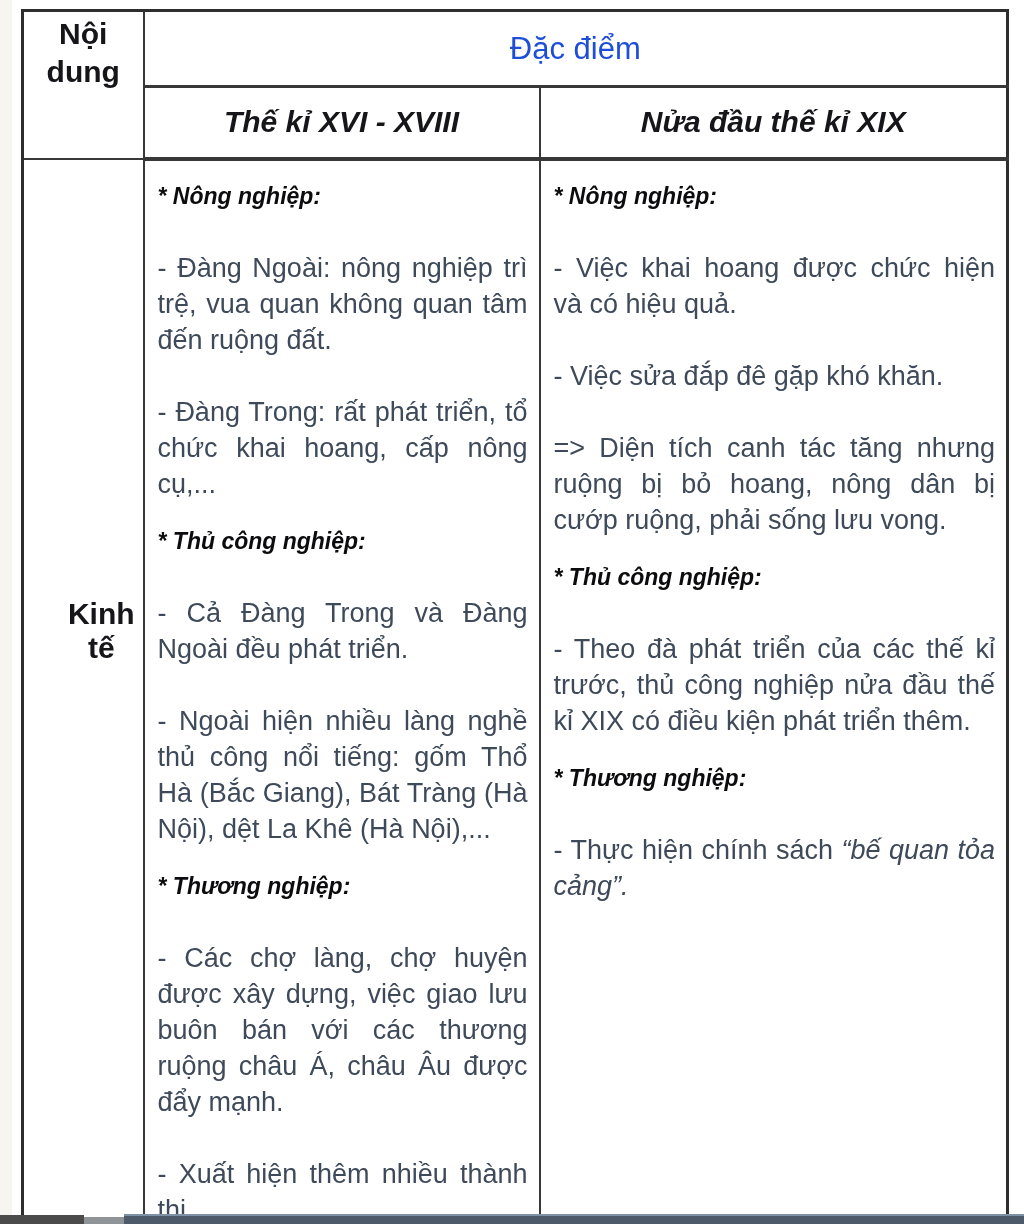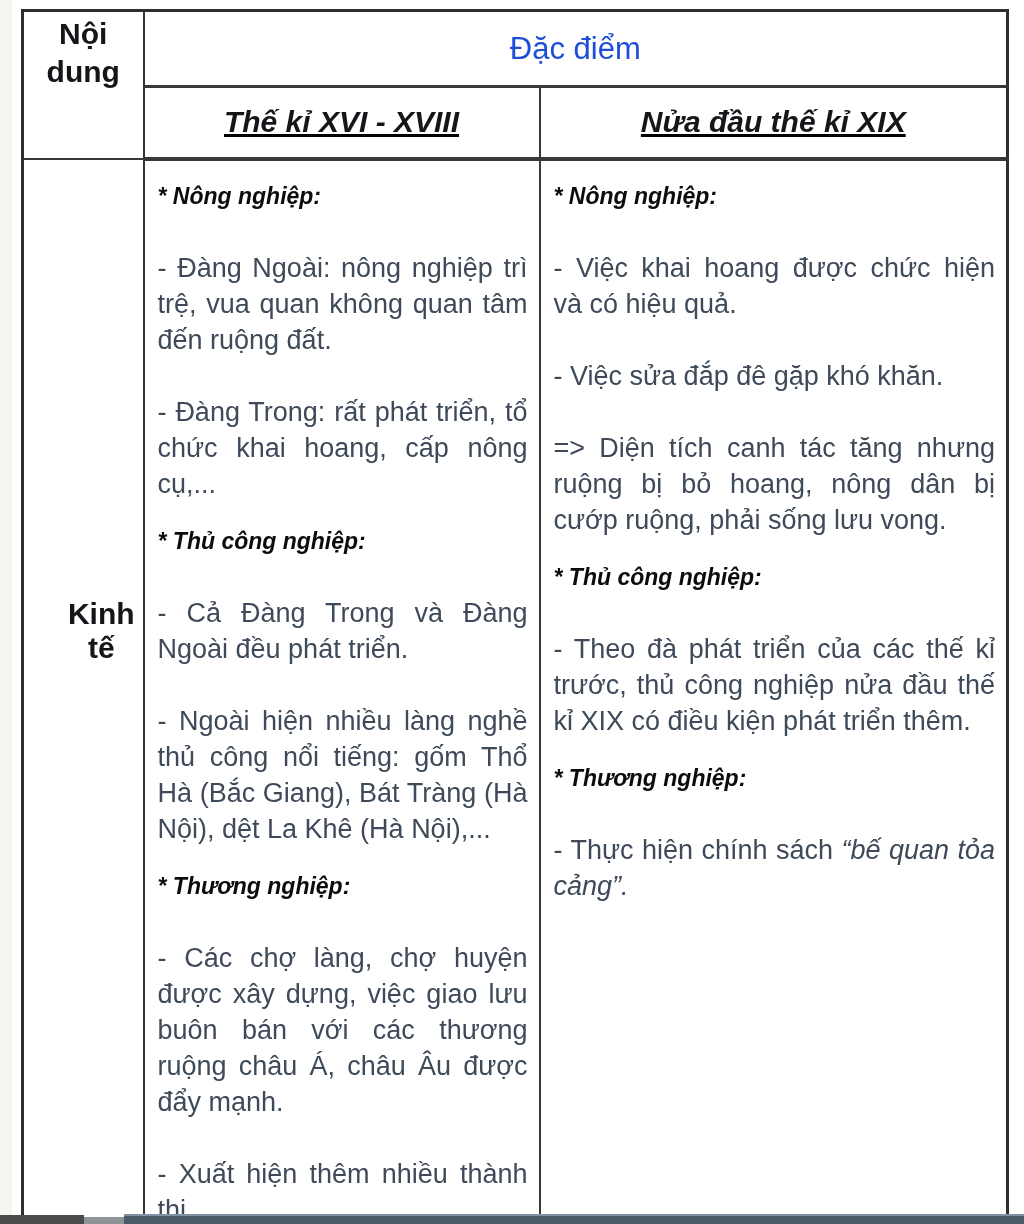--- a/index.html
+++ b/index.html
@@ -38,21 +38,21 @@
   }
 
   .history-table td {
     border: 2px solid #383838;
     vertical-align: top;
     background: #ffffff;
   }
 
   
   thead tr.header-row-1 { height: 76px; }
-  thead tr.header-row-2 { height: 72px; text-decoration: underline; }
+  thead tr.header-row-2 { height: 72px; }
   tbody tr.body-row-main { height: 1005px; }
   tbody tr.body-row-next { height: 58px; }
 
   td.corner-cell {
     vertical-align: middle;
     text-align: center;
     font-weight: bold;
     font-size: 30px;
     line-height: 38px;
     color: #15151a;

